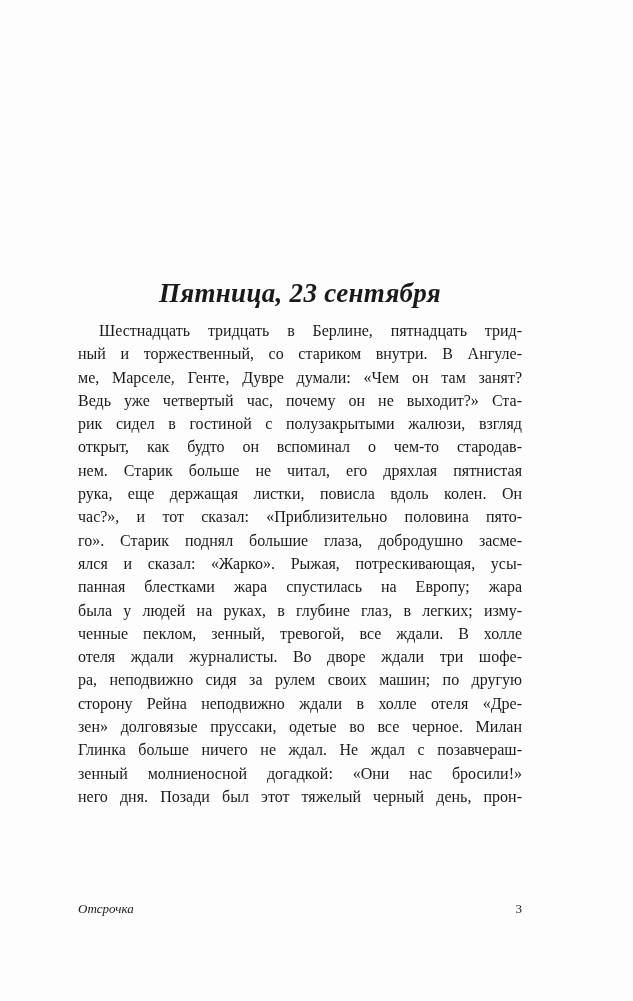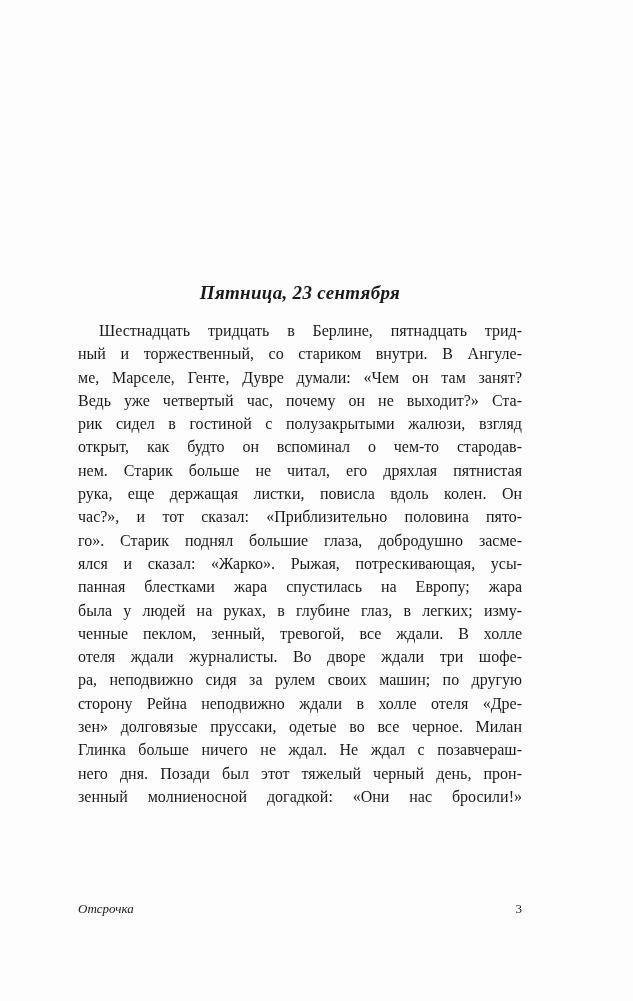--- a/index.html
+++ b/index.html
@@ -16,21 +16,21 @@
     color: #1a1a1a;
     overflow: hidden;
   }
   .chapter-title {
     position: absolute;
     top: 276px;
     left: 78px;
     width: 444px;
     margin: 0;
     text-align: center;
-    font-size: 19px;
+    font-size: 27px;
     line-height: 34px;
     font-weight: bold;
     font-style: italic;
     letter-spacing: 0.3px;
   }
   .body-text {
     position: absolute;
     top: 319px;
     left: 78px;
     width: 444px;
@@ -84,22 +84,22 @@
       <div class="line">го». Старик поднял большие глаза, добродушно засме-</div>
       <div class="line">ялся и сказал: «Жарко». Рыжая, потрескивающая, усы-</div>
       <div class="line">панная блестками жара спустилась на Европу; жара</div>
       <div class="line">была у людей на руках, в глубине глаз, в легких; изму-</div>
       <div class="line">ченные пеклом, зенный, тревогой, все ждали. В холле</div>
       <div class="line">отеля ждали журналисты. Во дворе ждали три шофе-</div>
       <div class="line">ра, неподвижно сидя за рулем своих машин; по другую</div>
       <div class="line">сторону Рейна неподвижно ждали в холле отеля «Дре-</div>
       <div class="line">зен» долговязые пруссаки, одетые во все черное. Милан</div>
       <div class="line">Глинка больше ничего не ждал. Не ждал с позавчераш-</div>
+      <div class="line">зенный молниеносной догадкой: «Они нас бросили!»</div>
       <div class="line">него дня. Позади был этот тяжелый черный день, прон-</div>
-      <div class="line">зенный молниеносной догадкой: «Они нас бросили!»</div>
     </div>
 
   <div class="page-footer">
     <span class="running-title">Отсрочка</span>
     <span class="page-number">3</span>
   </div>
 
 </div>
 
 </body></html>

